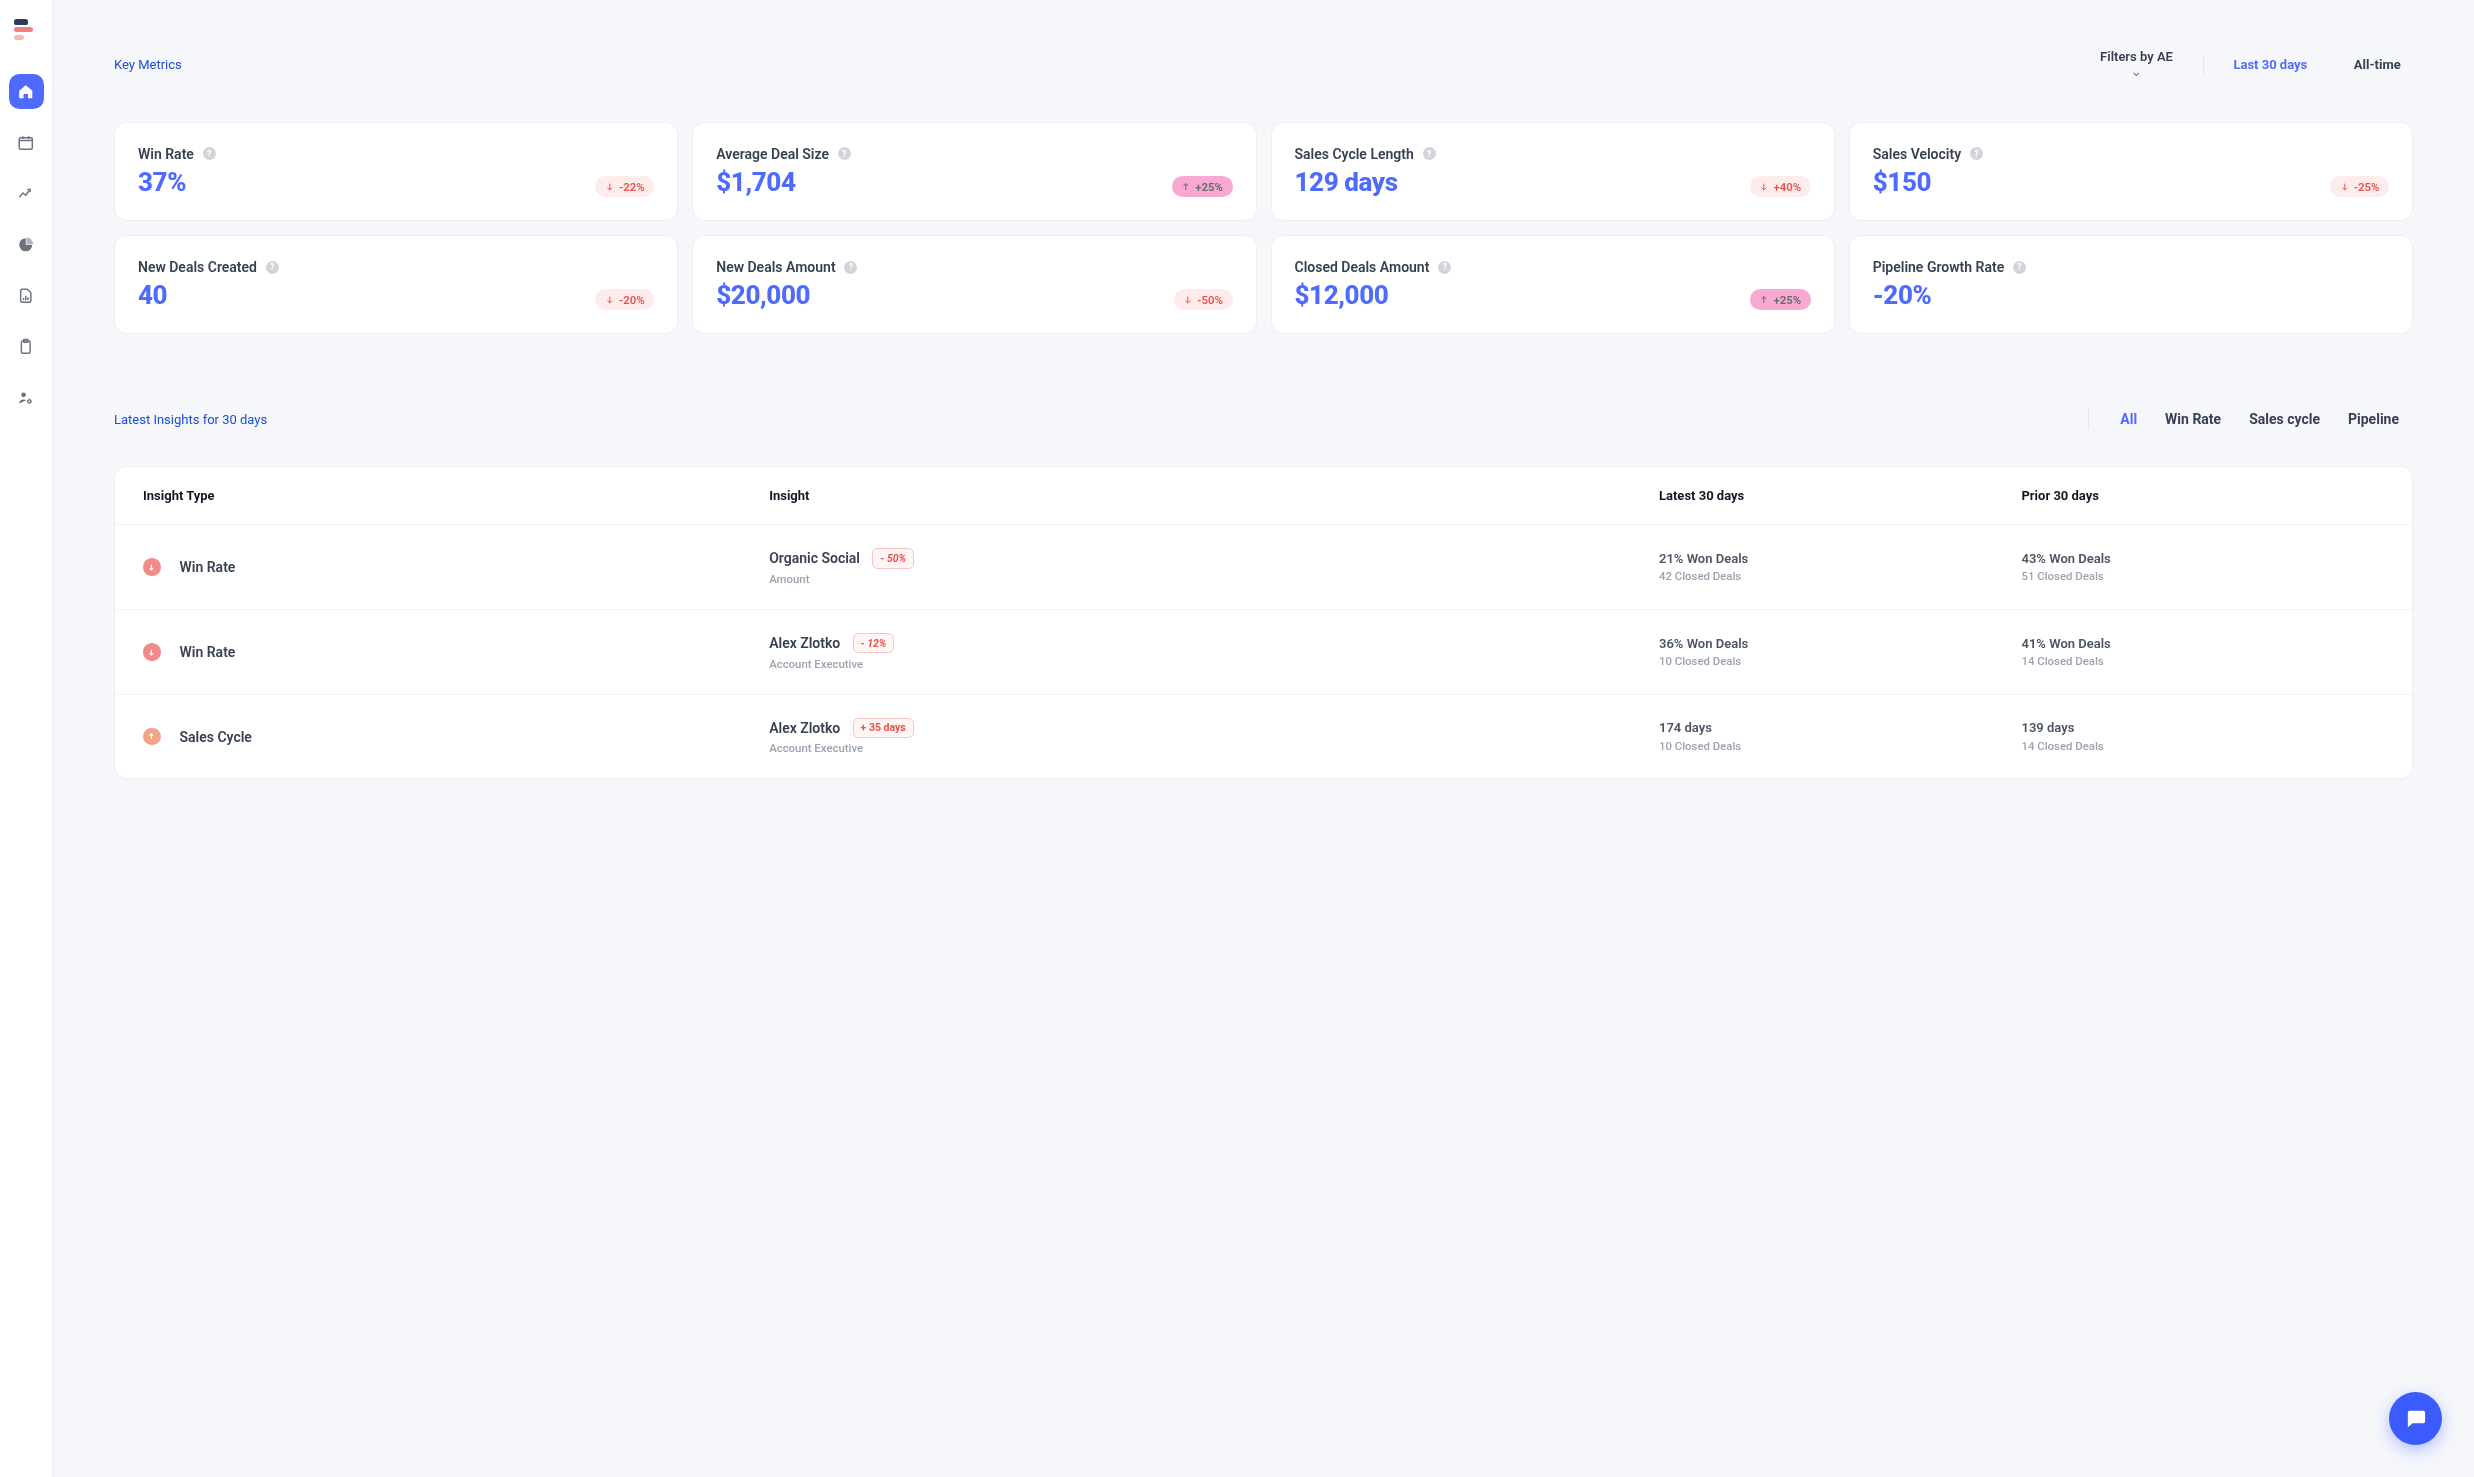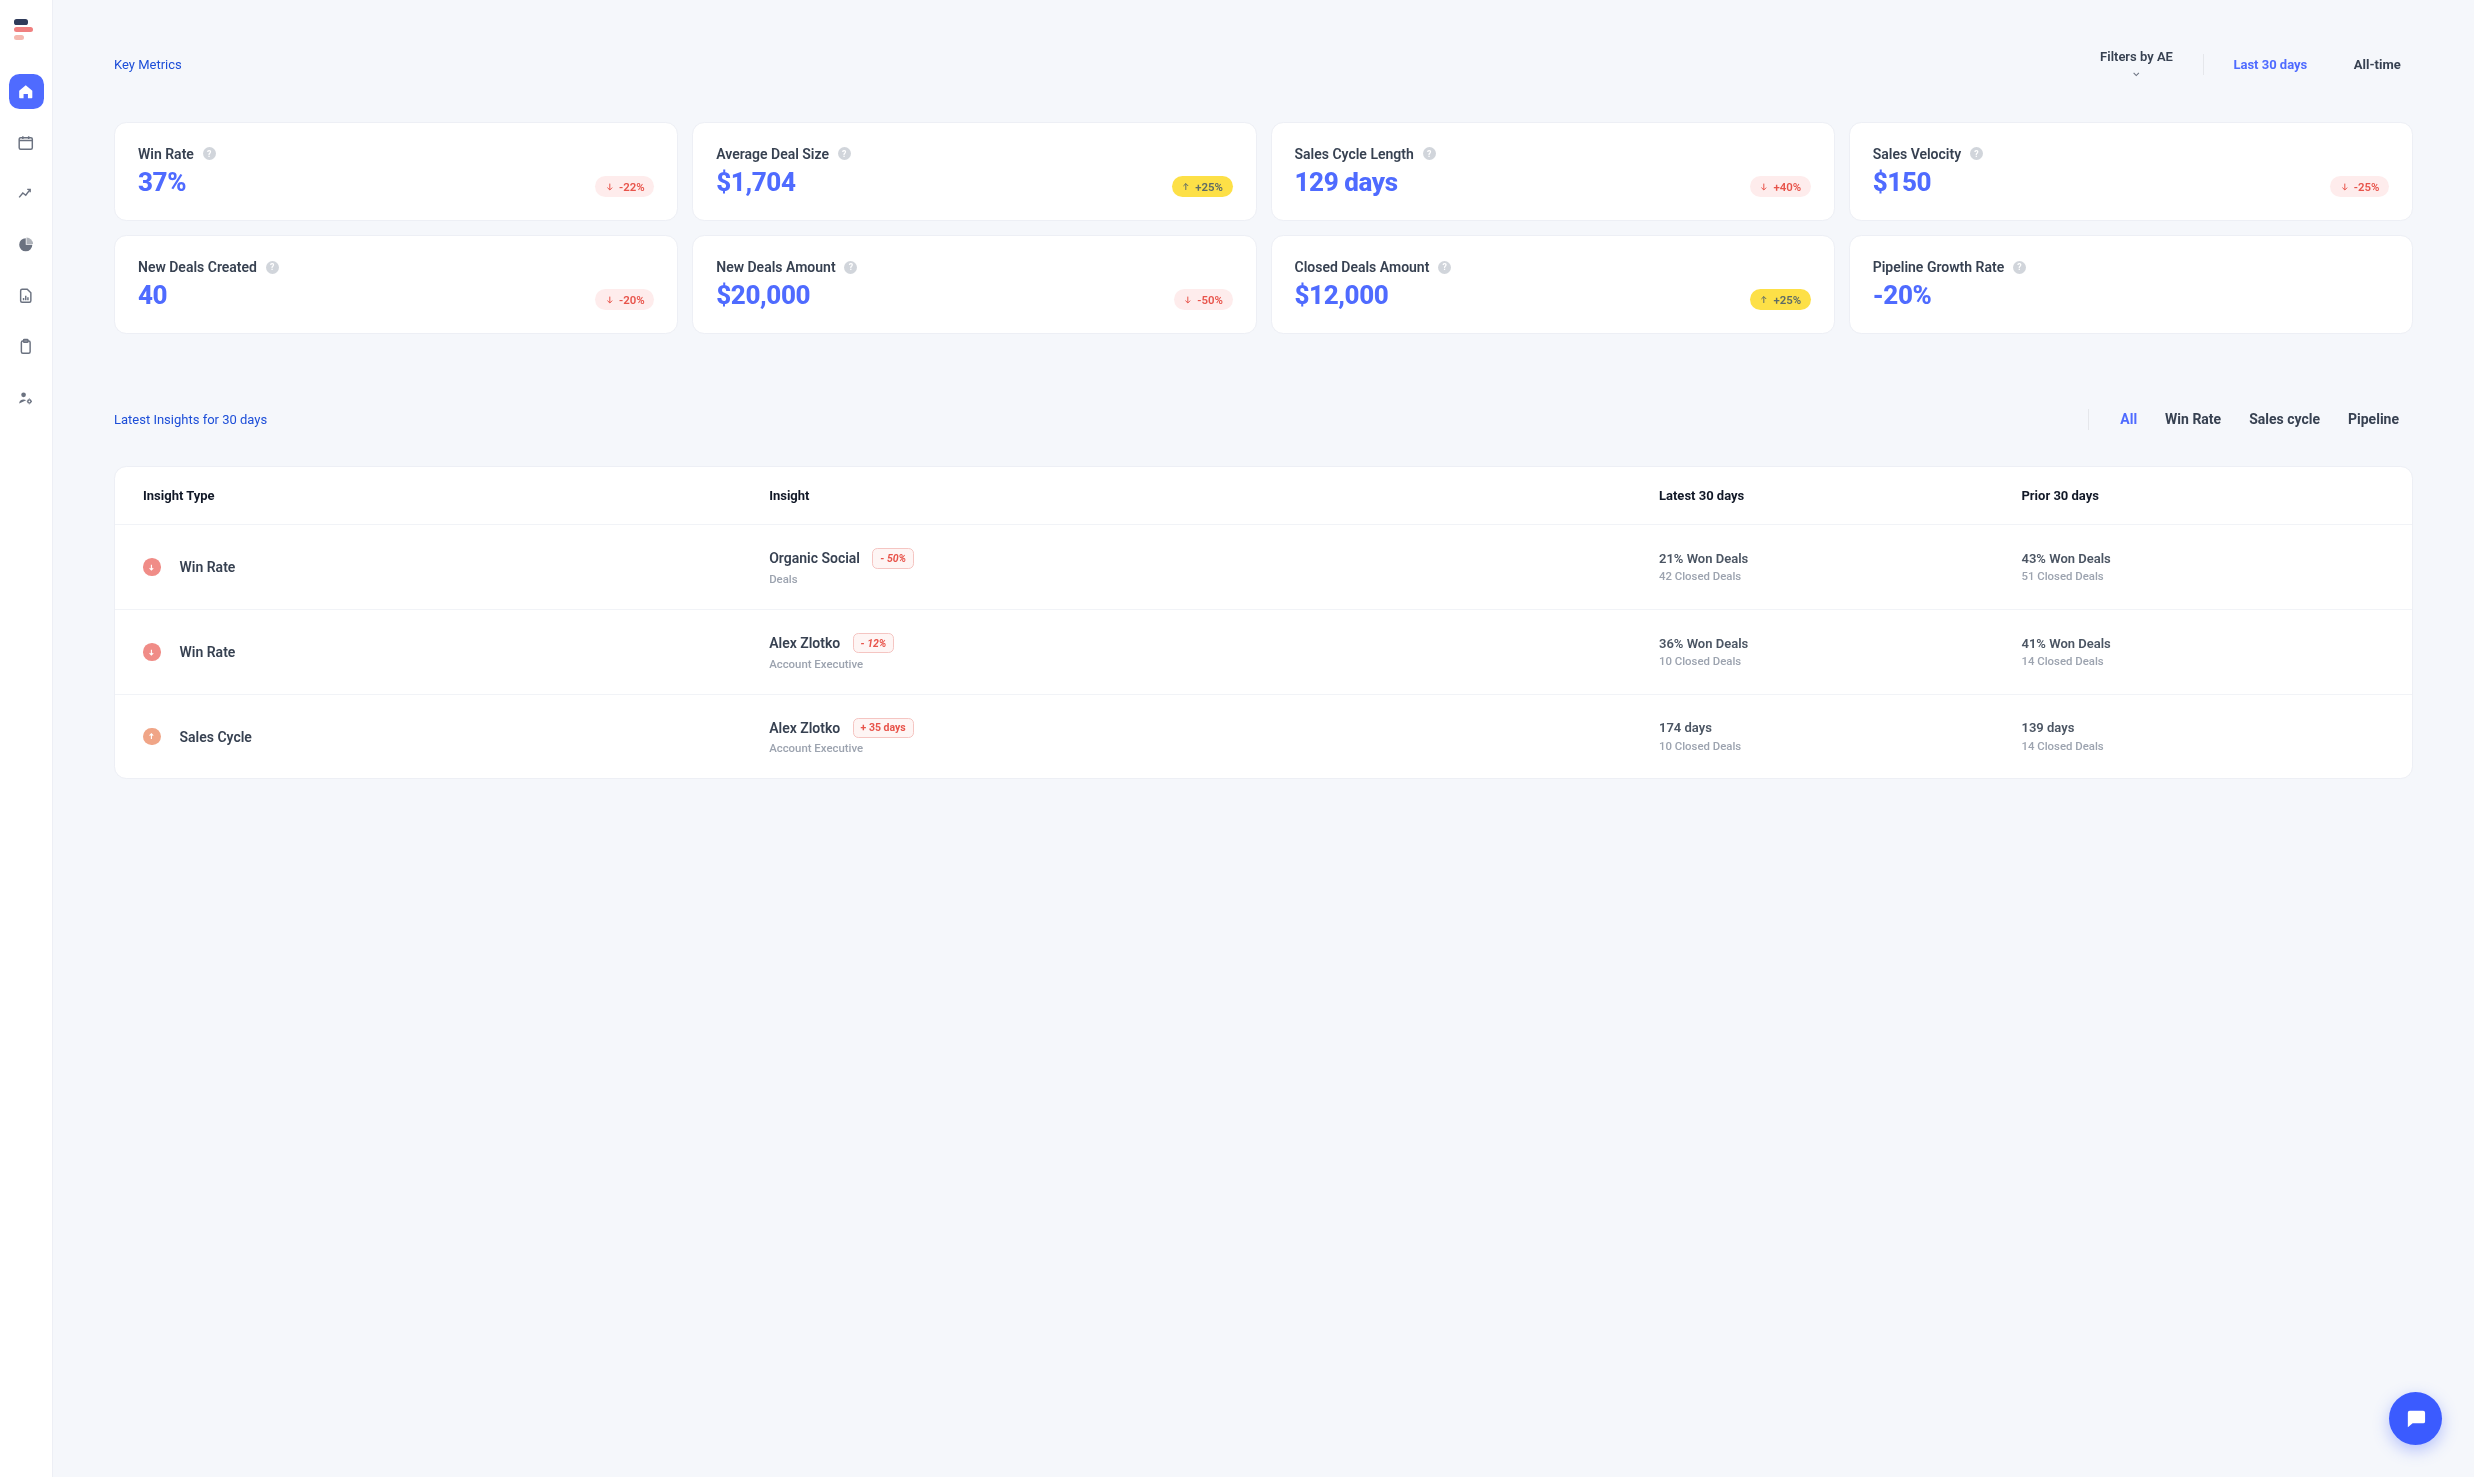--- a/index.html
+++ b/index.html
@@ -157,21 +157,21 @@
       display: inline-flex;
       align-items: center;
       gap: 4.4px;
       padding: 3.5px 9.6px;
       border-radius: 875px;
       font-size: 11.4px;
       font-weight: 600;
       white-space: nowrap;
     }
     .badge.down { background: #FEECEC; color: #E8544B; }
-    .badge.up { background: #fde047; color: #5E6B66; }
+    .badge.up { background: #f9a8d4; color: #5E6B66; }
     .badge svg { width: 9.6px; height: 9.6px; }
     
     .insights-header {
       display: flex;
       justify-content: space-between;
       align-items: center;
       margin-bottom: 32px;
     }
     .tabs {
       display: flex;
@@ -514,21 +514,21 @@
                 <path d="M12 5v14M7 14l5 5 5-5"></path>
               </svg>
             </span>
       <span class="row-type-label">Win Rate</span>
     </div>
     <div>
       <div class="insight-main">
         <span class="insight-title">Organic Social</span>
         <span class="pill neg">- 50%</span>
       </div>
-      <div class="insight-sub">Deals</div>
+      <div class="insight-sub">Amount</div>
     </div>
     <div class="col-stat">
       <div class="primary">21% Won Deals</div>
       <div class="secondary">42 Closed Deals</div>
     </div>
     <div class="col-stat">
       <div class="primary">43% Won Deals</div>
       <div class="secondary">51 Closed Deals</div>
     </div>
         </div>

